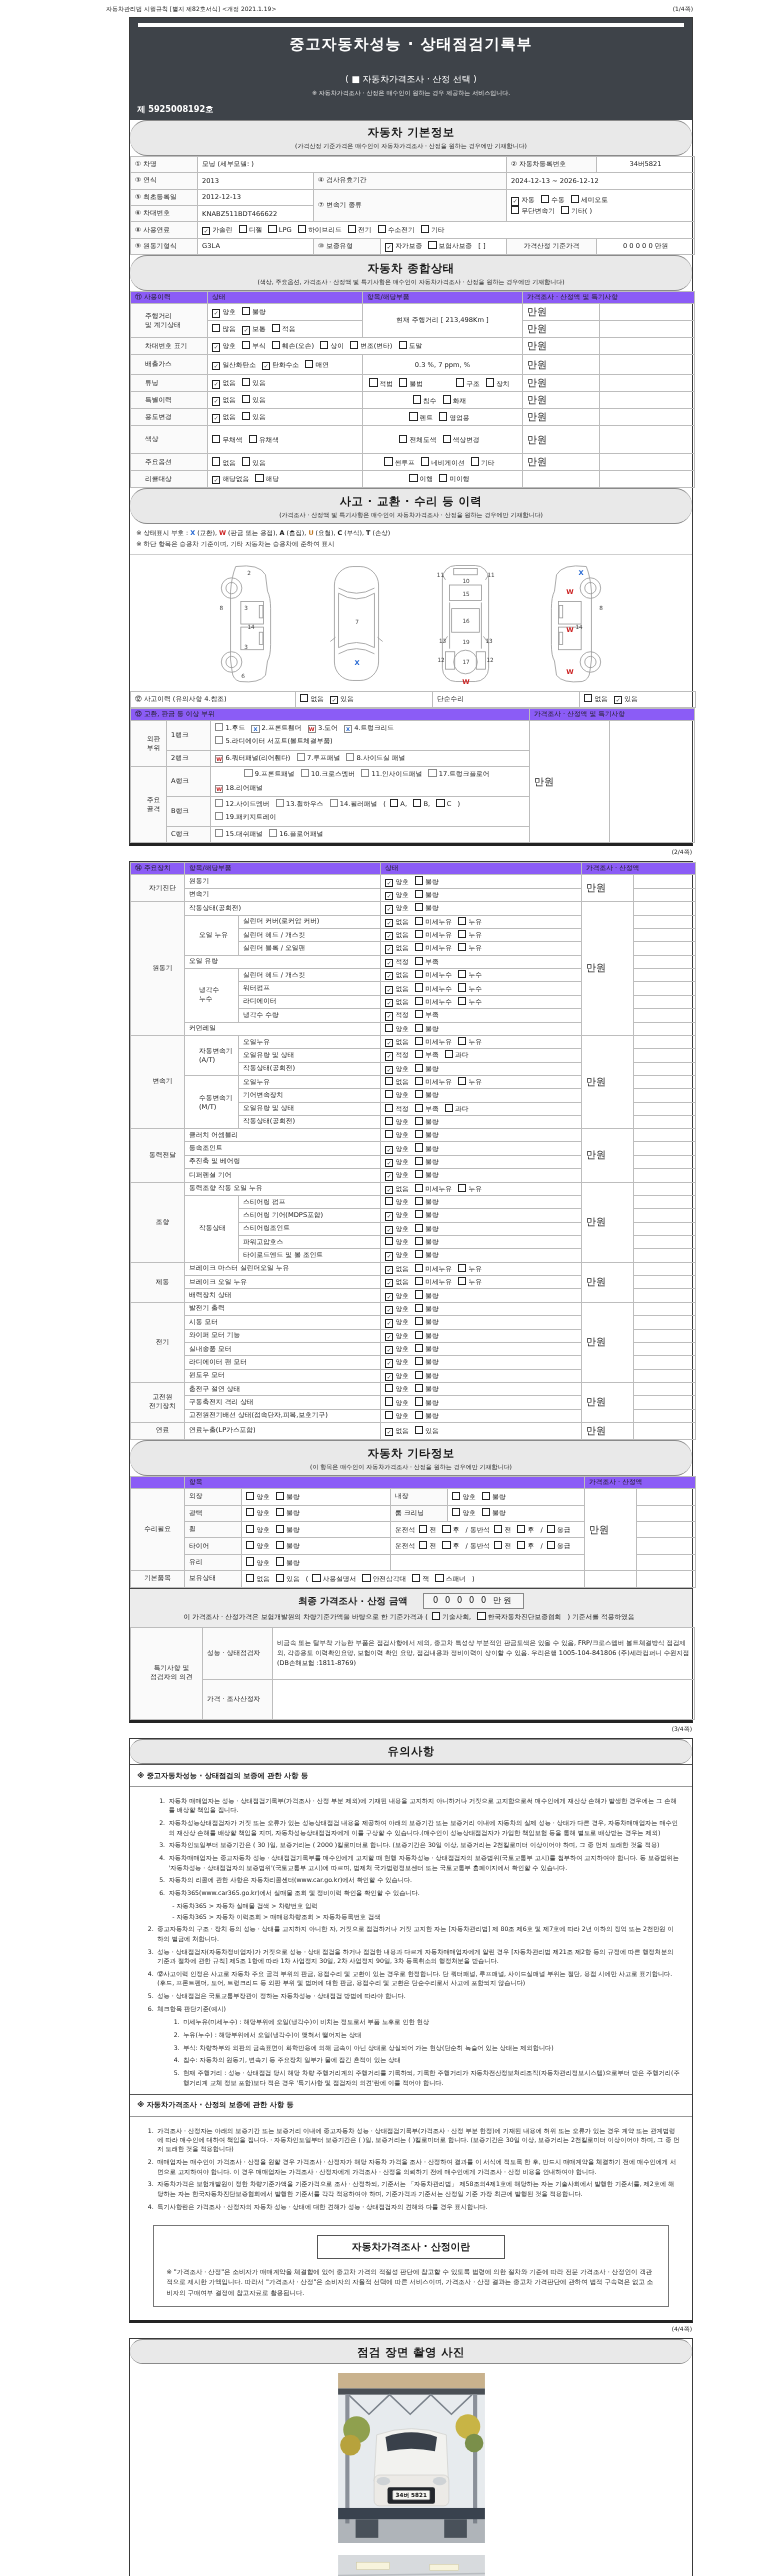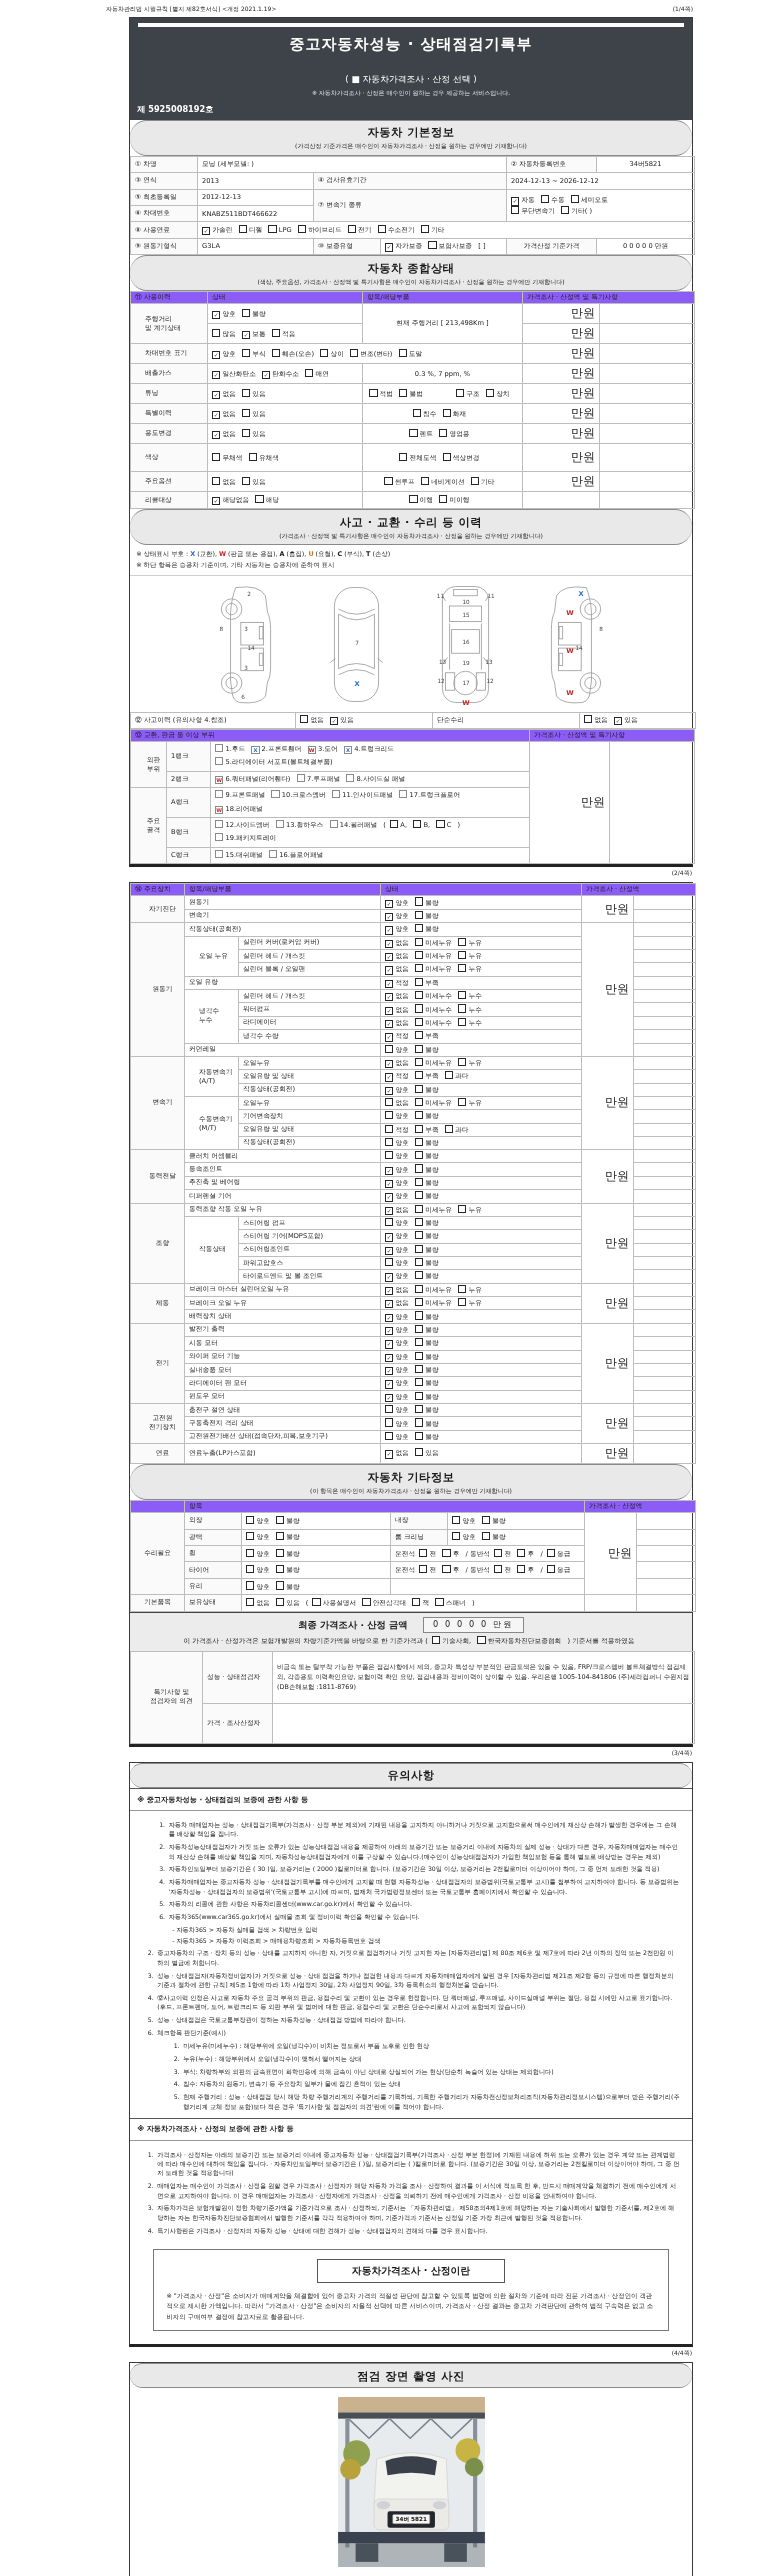--- a/index.html
+++ b/index.html
@@ -33,21 +33,21 @@
   .cb{display:inline-block;width:6.2px;height:6.2px;border:1px solid #262626;background:#fff;
       font-size:5.7px;line-height:6.2px;text-align:center;font-weight:bold;color:#111;
       margin-right:2.1px;vertical-align:-1px;}
   .cb.on::before{content:"\2713";}
   .cbl{margin-right:6.2px;font-size:6.7px;}
   .mk{display:inline-block;width:6.2px;height:6.2px;border:0.5px solid #8a8a8a;background:#fff;
       font-size:5.2px;line-height:6.2px;text-align:center;font-weight:bold;margin-right:2.1px;vertical-align:-1px;}
   .mk.x{color:#2a6bd4;} .mk.w{color:#cc2222;}
   .tkt{margin-right:4.1px;font-size:6.7px;}
   .gap{display:inline-block;}
-  .price{text-align:right;font-size:12px;}
+  .price{text-align:left;font-size:10px;}
   
   .acc-notes{padding:4.1px 6.2px;font-size:6.4px;line-height:1.7;border-bottom:0.5px solid #cfcfcf;}
   .legend-x{color:#2a6bd4;font-weight:bold;} .legend-w{color:#cc2222;font-weight:bold;}
   .legend-u{color:#c07820;font-weight:bold;} .legend-plain{font-weight:bold;}
   .diagrams{display:flex;justify-content:center;gap:32px;padding:6.2px 0 5.2px;}
   .dview{position:relative;width:77px;height:124px;}
   .dview svg{position:absolute;left:0;top:0;}
   .dlabel{position:absolute;font-size:5.7px;color:#444;transform:translate(-50%,-50%);}
   .dlabel.x{color:#2a6bd4;font-weight:bold;font-size:6.7px;}
   .dlabel.w{color:#cc2222;font-weight:bold;font-size:6.7px;}
@@ -385,21 +385,21 @@
               <td class="lbl">2랭크</td>
               <td>
                 <div style="line-height: 13.4px;"><span class="mk w">W</span><span class="cbl">6.쿼터패널(리어휀다)</span><span class="mk"></span><span class="cbl">7.루프패널</span><span class="mk"></span><span class="cbl">8.사이드실 패널</span></div>
               </td>
             </tr>
             <tr>
               <td class="lbl pre ctr" rowspan="3">주요
 골격</td>
               <td class="lbl">A랭크</td>
               <td>
-                <div style="line-height: 13.4px;"><span class="mk"></span><span class="cbl">9.프론트패널</span><span class="mk"></span><span class="cbl">10.크로스멤버</span><span class="mk"></span><span class="cbl">11.인사이드패널</span><span class="mk"></span><span class="cbl">17.트렁크플로어</span></div>
+                <div style="line-height: 13.4px; text-align: center;"><span class="mk"></span><span class="cbl">9.프론트패널</span><span class="mk"></span><span class="cbl">10.크로스멤버</span><span class="mk"></span><span class="cbl">11.인사이드패널</span><span class="mk"></span><span class="cbl">17.트렁크플로어</span></div>
                 <div style="line-height: 13.4px;"><span class="mk w">W</span><span class="cbl">18.리어패널</span></div>
               </td>
             </tr>
             <tr>
               <td class="lbl">B랭크</td>
               <td>
                 <div style="line-height: 13.4px;"><span class="mk"></span><span class="cbl">12.사이드멤버</span><span class="mk"></span><span class="cbl">13.휠하우스</span><span class="mk"></span><span class="cbl">14.필러패널</span><span class="tkt">(</span><span class="cb"></span><span class="cbl">A,</span><span class="cb"></span><span class="cbl">B,</span><span class="cb"></span><span class="cbl">C</span><span class="tkt">)</span></div>
                 <div style="line-height: 13.4px;"><span class="mk"></span><span class="cbl">19.패키지트레이</span></div>
               </td>
             </tr>

